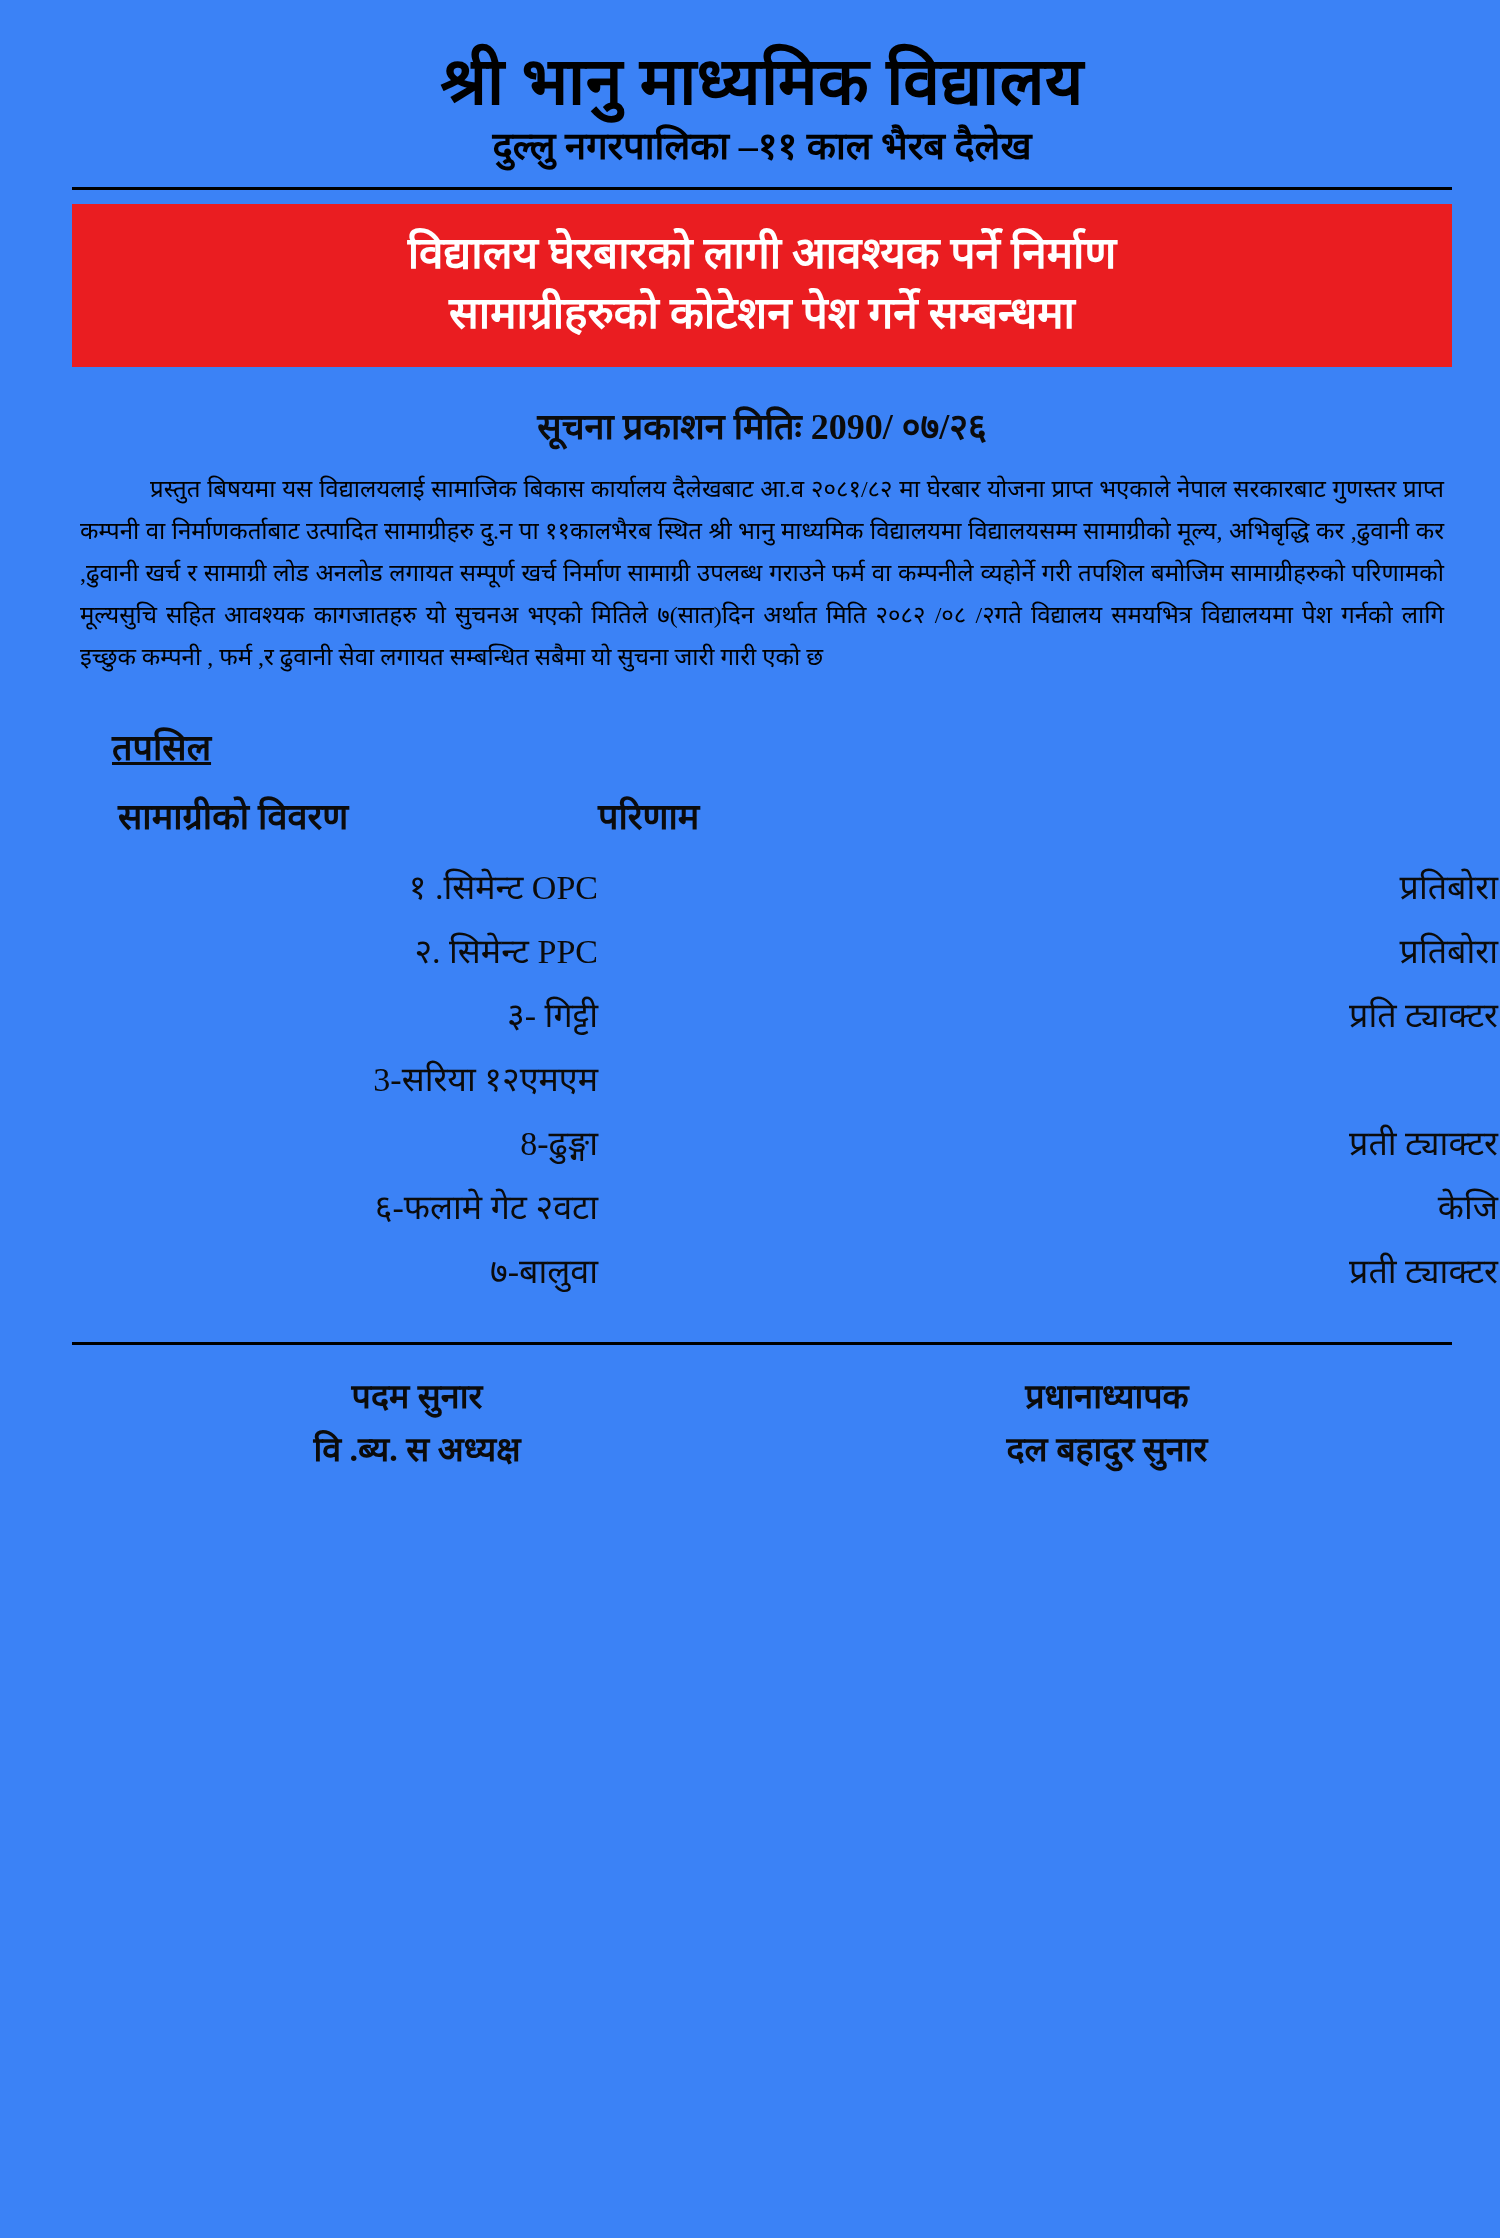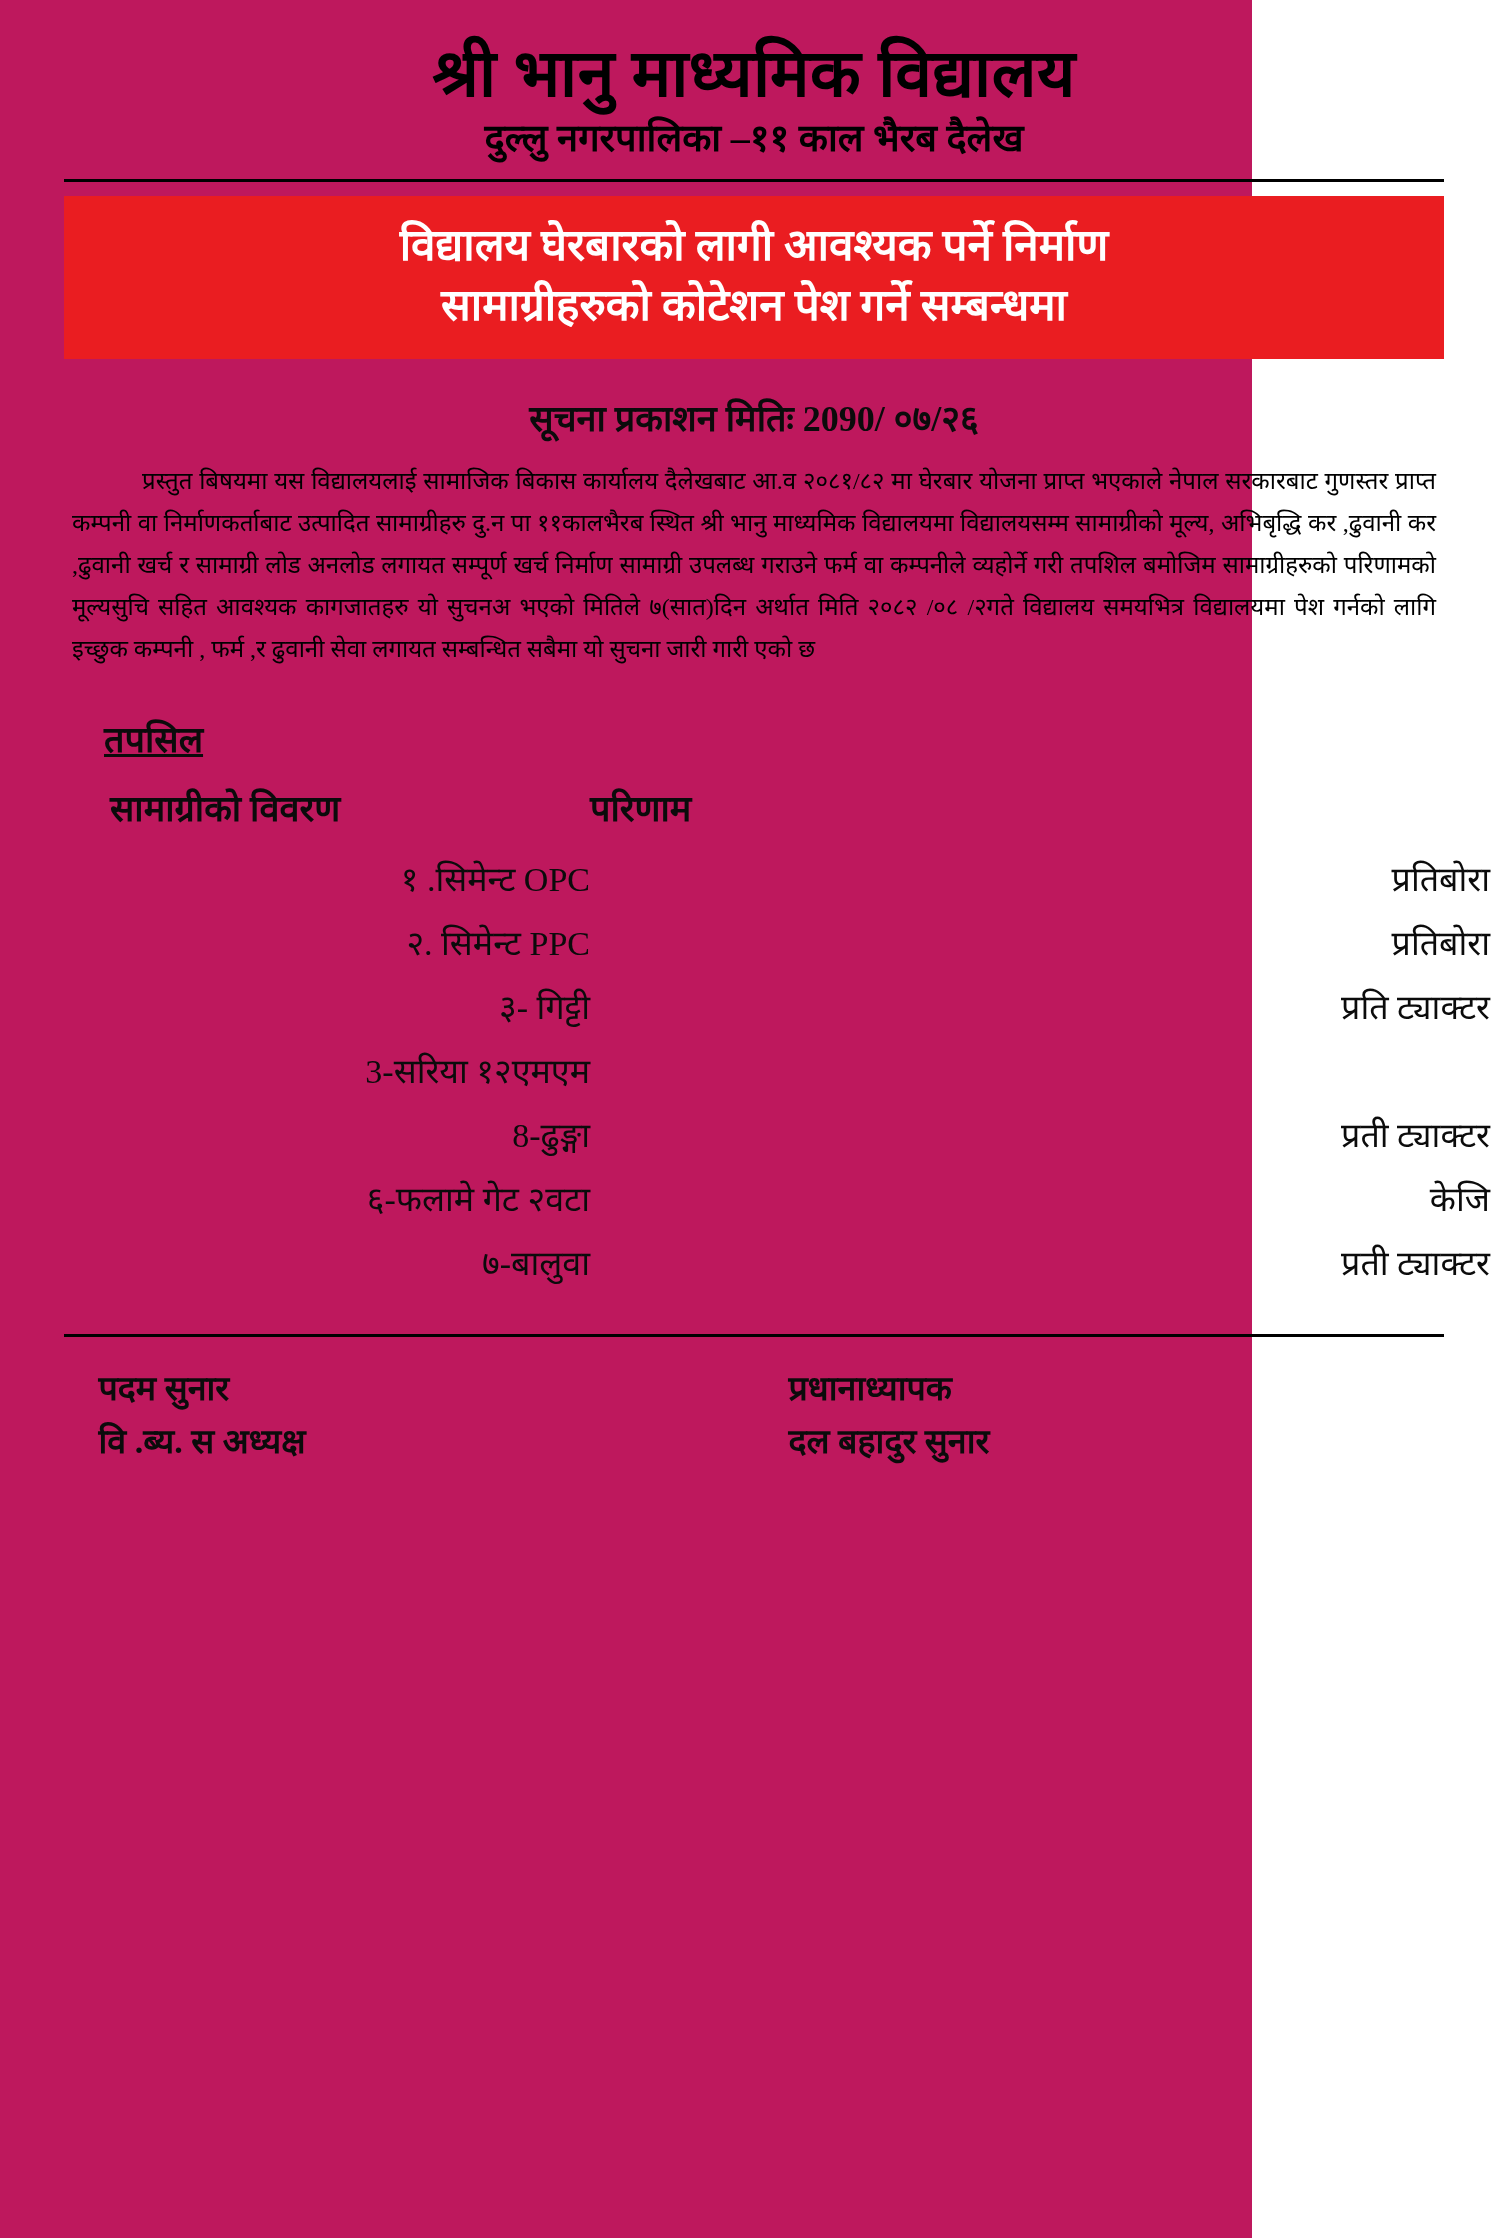--- a/index.html
+++ b/index.html
@@ -7,26 +7,26 @@
     padding: 0;
     background: #ffffff;
   }
   body {
     width: 1500px;
     min-height: 2238px;
     font-family: "Liberation Sans", sans-serif;
     color: #0b0b0b;
   }
   .page {
-    width: 1252px;
+    width: 1500px;
     min-height: 2238px;
     box-sizing: border-box;
-    padding: 4px;
+    padding: 12px;
     position: relative;
-    background: #be185d;
+    background: #3b82f6;
   }
   .notice {
     width: 1500px;
     box-sizing: border-box;
     padding: 18px 60px 40px 60px;
   }
   
   .school-name {
     text-align: center;
     font-family: "Liberation Serif", serif;
@@ -118,21 +118,21 @@
     border-top: 3px solid #000;
     margin: 40px 0 0 0;
   }
   .signatures {
     display: flex;
     justify-content: space-around;
     margin-top: 26px;
     padding-bottom: 26px;
   }
   .sig {
-    text-align: left;
+    text-align: center;
     font-family: "Liberation Serif", serif;
     font-weight: bold;
     font-size: 34px;
     line-height: 1.55;
     width: 45%;
   }
   .sig .name { display: block; }
   .sig .role { display: block; }
 </style>
 </head>

